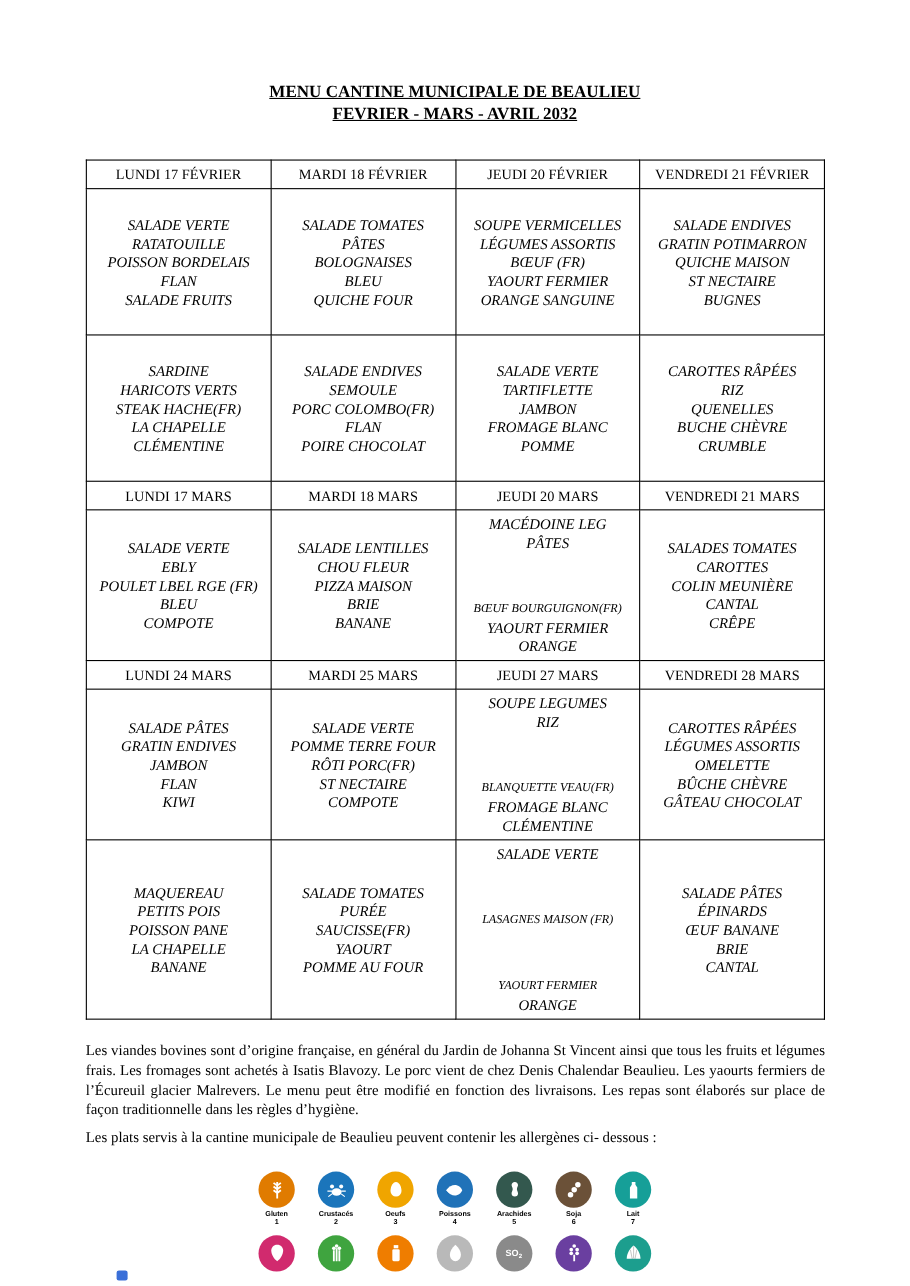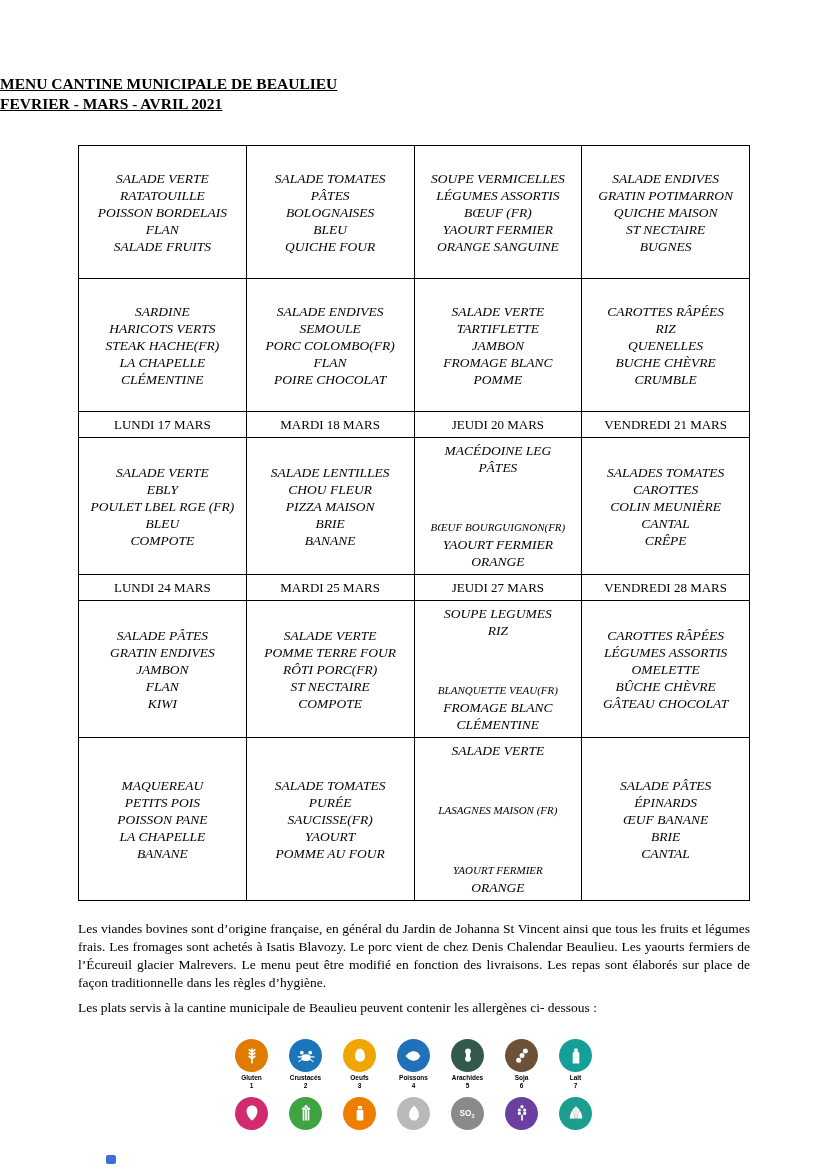--- a/index.html
+++ b/index.html
@@ -1,20 +1,20 @@
 <!DOCTYPE html>
 <html><head>
 <meta charset="utf-8">
 <style>
   html,body{margin:0;padding:0;background:#fff;}
   .page{
     width:827px;height:1169px;background:#fff;position:relative;
     font-family:"Liberation Serif", serif;color:#000;overflow:hidden;
   }
-  .title-block{padding-top:74px;text-align:left;}
+  .title-block{padding-top:74px;text-align:center;}
   .title-line{font-size:15.5px;font-weight:bold;text-decoration:underline;line-height:20px;}
   table.menu{border-collapse:collapse;table-layout:fixed;width:672px;margin:31px 0 0 78px;}
   table.menu th, table.menu td{border:1px solid #000;}
   th.hdr{font-weight:normal;font-size:13px;height:23px;text-align:center;padding:1px 2px;}
   td.cell{height:124px;text-align:center;vertical-align:middle;font-size:13.5px;padding:4px 2px;font-style:italic;}
   .ml{line-height:17px;}
   .sm{font-size:11px;margin-top:43px;}
   .footer{width:672px;margin:19px 0 0 78px;font-size:13.5px;}
   .footer p{margin:0;line-height:18px;}
   .p1{text-align:justify;}
@@ -28,26 +28,32 @@
   .al-num{font-family:"Liberation Sans", sans-serif;font-size:6.5px;font-weight:bold;line-height:1.3;}
   .artifact{position:absolute;left:106px;top:1155px;width:10px;height:9px;background:#3a6fd8;border-radius:2px;}
 </style>
 </head>
 <body>
 
 <div class="page">
 
   <div class="title-block">
     <div class="title-line">MENU CANTINE MUNICIPALE DE BEAULIEU</div>
-    <div class="title-line">FEVRIER - MARS - AVRIL 2021</div>
+    <div class="title-line">FEVRIER - MARS - AVRIL 2032</div>
   </div>
 
   <table class="menu">
 
     <tbody>
+        <tr>
+      <th class="hdr">LUNDI 17 FÉVRIER</th>
+      <th class="hdr">MARDI 18 FÉVRIER</th>
+      <th class="hdr">JEUDI 20 FÉVRIER</th>
+      <th class="hdr">VENDREDI 21 FÉVRIER</th>
+    </tr>
     <tr>
       <td class="cell">
         <div class="ml">SALADE VERTE</div>
         <div class="ml">RATATOUILLE</div>
         <div class="ml">POISSON BORDELAIS</div>
         <div class="ml">FLAN</div>
         <div class="ml">SALADE FRUITS</div>
       </td>
       <td class="cell">
         <div class="ml">SALADE TOMATES</div>

